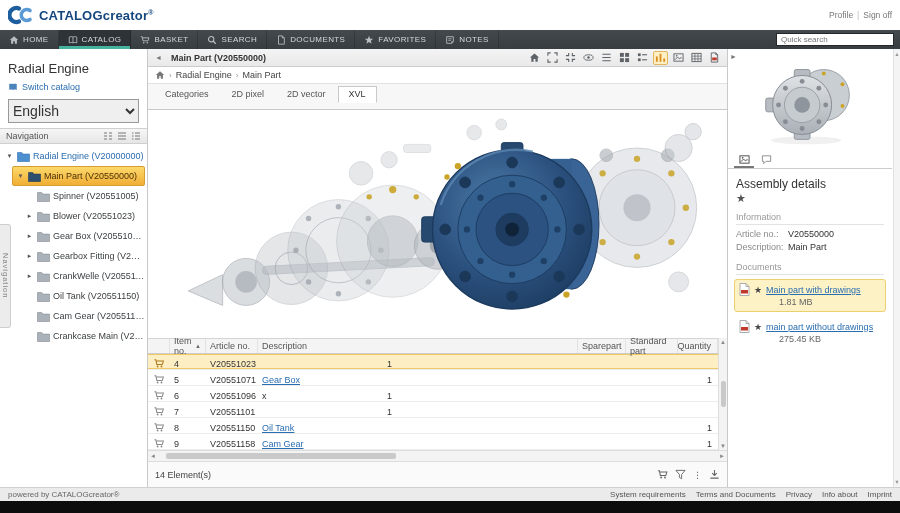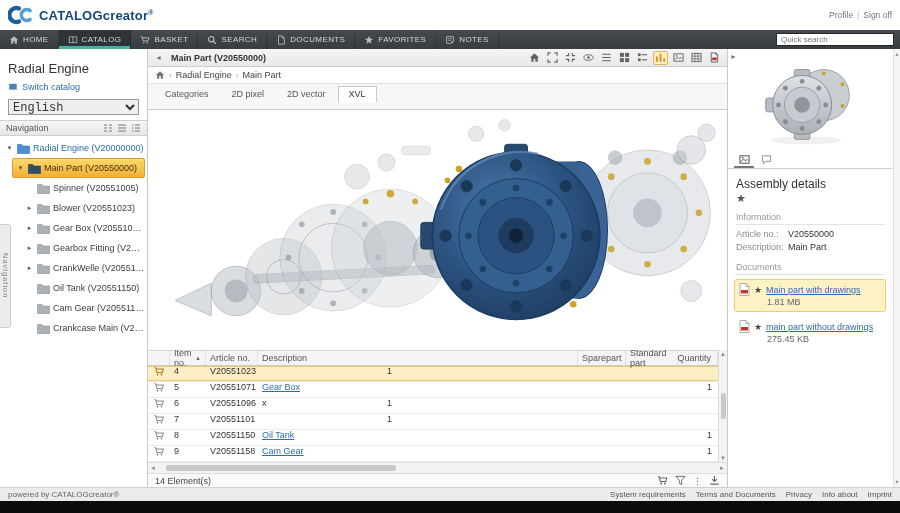--- a/index.html
+++ b/index.html
@@ -24,22 +24,22 @@
   .qsearch input{width:118px;height:13px;font-size:8px;border:1px solid #23272a;padding:0 4px;
                  font-family:"Liberation Sans",sans-serif}
   
   .body{display:flex;height:438px}
   
   .sidebar{width:148px;border-right:1px solid #c9c9c9;background:#fff;position:relative;flex:none}
   .cat-title{font-size:13px;color:#333;padding:12px 8px 4px}
   .switch{display:flex;align-items:center;gap:4px;padding:2px 8px;color:#2a6db0;cursor:pointer}
   .switch svg{width:10px;height:10px;color:#2a6db0}
   .langwrap{padding:5px 8px}
-  .langwrap select{width:100%;height:16px;font-size:12px;border:1px solid #999;
-                   font-family:Liberation Mono, monospace;color:#333}
+  .langwrap select{width:100%;height:24px;font-size:14px;border:1px solid #999;
+                   font-family:Liberation Sans, sans-serif;color:#333}
   .navhead{height:16px;background:linear-gradient(#f6f6f6,#e6e6e6);border-top:1px solid #cfcfcf;
            border-bottom:1px solid #cfcfcf;display:flex;align-items:center;padding:0 6px;color:#555}
   .navhead .nh-icons{margin-left:auto;display:flex;gap:4px}
   .navhead svg{width:10px;height:10px;color:#777;cursor:pointer}
   .tree{padding-top:2px}
   .trow{height:20px;display:flex;align-items:center;gap:3px;cursor:pointer;padding-right:2px}
   .t0{padding-left:5px}.t1{padding-left:15px}.t2{padding-left:25px}
   .tarrow{width:9px;font-size:7px;color:#555;text-align:center;flex:none}
   .fold{width:13px;height:11px;flex:none}
   .f-root path{fill:#4d8fd1;stroke:#2f6eae;stroke-width:.6}
@@ -70,21 +70,21 @@
   .crumbs svg{width:10px;height:10px;color:#777}
   .crumbs .sep{color:#999;font-size:8px}
   .tabs{display:flex;background:#f7f7f7;border-bottom:1px solid #c8c8c8;padding:2px 6px 7px;gap:1px}
   .tab{padding:2px 10px 3px;color:#555;cursor:pointer;border:1px solid transparent;margin-bottom:-1px}
   .tab.active{background:#fff;border-color:#c8c8c8;border-bottom-color:#fff;color:#333}
   .viewer{flex:1;position:relative;overflow:hidden;background:#fff}
   .viewer svg{width:100%;height:100%;display:block;cursor:move}
   
   .tablewrap{display:flex;flex:none}
   .tcol{flex:1;min-width:0}
-  .thead,.tr{display:flex;align-items:flex-start;height:16px}
+  .thead,.tr{display:flex;align-items:flex-end;height:16px}
   .thead{background:#f4f4f4;border-top:1px solid #d5d5d5;border-bottom:1px solid #ccc;color:#555}
   .thead>div{border-right:1px solid #e2e2e2;height:100%;display:flex;align-items:center}
   .tr{border-bottom:1px solid #ececec}
   .tr.sel{background:#fdeec3;box-shadow:inset 0 1px 0 #eec96a,inset 0 -1px 0 #eec96a}
   .c-cart{width:22px;justify-content:center;display:flex;align-items:center}
   .c-item{width:36px;padding:0 4px}
   .c-art{width:52px;padding:0 4px}
   .c-desc{flex:1;padding:0 4px;min-width:0}
   .c-spare{width:48px;padding:0 4px}
   .c-std{width:52px;padding:0 4px}
@@ -95,21 +95,21 @@
   .sortic{font-size:6px;color:#666;margin-left:2px}
   .vscroll{width:9px;background:#f3f3f3;border-left:1px solid #ddd;display:flex;flex-direction:column;
            align-items:center;justify-content:space-between;padding:1px 0;font-size:6px;color:#888}
   .vscroll .thumb{width:5px;height:26px;background:#c9c9c9;border-radius:2px}
   .vscroll span{cursor:pointer;line-height:6px}
   .hscroll{height:11px;background:#f3f3f3;border-top:1px solid #ddd;display:flex;align-items:center;
            padding:0 2px;font-size:6px;color:#888;flex:none}
   .hscroll .thumb{height:6px;width:230px;background:#c9c9c9;border-radius:2px;margin-left:10px}
   .hscroll .right{margin-left:auto;cursor:pointer}
   .hscroll span{cursor:pointer;line-height:6px}
-  .mfoot{height:14px;border-top:1px solid #ddd;display:flex;align-items:center;padding:0 7px;gap:7px;
+  .mfoot{height:26px;border-top:1px solid #ddd;display:flex;align-items:center;padding:0 7px;gap:7px;
          color:#444;flex:none;background:#fafafa}
   .mfoot .ficons{margin-left:auto;display:flex;gap:7px;align-items:center}
   .mfoot svg{width:11px;height:11px;color:#666;cursor:pointer}
   .mfoot .kebab{font-size:9px;color:#666;cursor:pointer}
   
   .details{width:173px;border-left:1px solid #c9c9c9;background:#fff;position:relative;flex:none;
            padding-right:8px}
   .dcollapse{position:absolute;left:2px;top:4px;font-size:7px;color:#777;cursor:pointer}
   .thumbwrap{height:100px;display:flex;align-items:center;justify-content:center;padding-top:6px}
   .thumbwrap svg{width:118px;height:90px;cursor:pointer}
@@ -123,21 +123,21 @@
   .dstar{font-size:11px;color:#555;margin:0 8px 4px;cursor:pointer;line-height:11px}
   .dsec{font-size:9px;color:#999;border-bottom:1px solid #e3e3e3;margin:8px 8px 3px;padding-bottom:2px}
   .drow{display:flex;margin:0 8px;line-height:13px}
   .drow .lbl{width:52px;color:#8a8a8a;flex:none}
   .drow .val{color:#333}
   .doc{margin:4px 6px 0;padding:3px 4px;border:1px solid transparent;border-radius:3px;cursor:pointer}
   .doc.sel{background:#fdf2c6;border-color:#eccf6f}
   .docline{display:flex;align-items:center;gap:4px}
   .doc .pdfic{width:11px;height:13px;flex:none}
   .doc .dstar2{font-size:9px;color:#444;cursor:pointer}
-  .doc .dsize{margin-left:28px;color:#666;line-height:12px}
+  .doc .dsize{margin-left:40px;color:#666;line-height:12px}
   .rscroll{position:absolute;right:0;top:0;bottom:0;width:7px;background:#f4f4f4;border-left:1px solid #e0e0e0;
            display:flex;flex-direction:column;justify-content:space-between;align-items:center;
            font-size:5.5px;color:#999;padding:2px 0}
   .rscroll span{cursor:pointer;line-height:6px}
   
   .pagefoot{height:14px;background:#ebebeb;border-top:1px solid #d0d0d0;display:flex;align-items:center;
             padding:0 8px;font-size:8px;color:#666}
   .pagefoot .flinks{margin-left:auto;display:flex;gap:10px}
   .pagefoot .flinks span{cursor:pointer;color:#555}
   .blackbar{height:12px;background:#0c0c0c}

